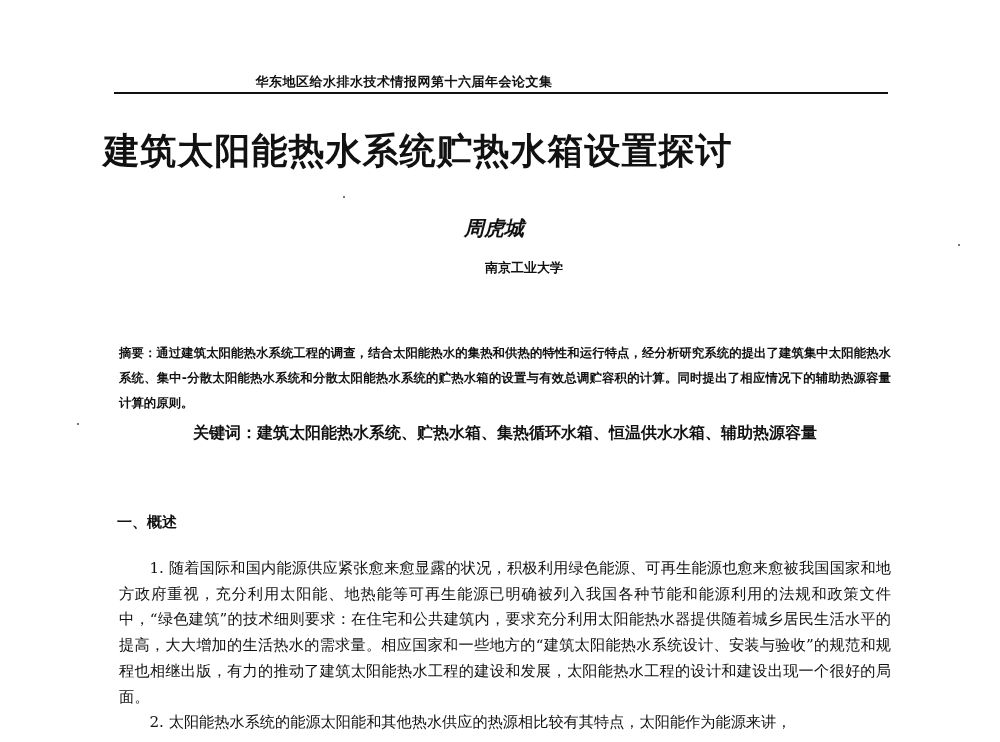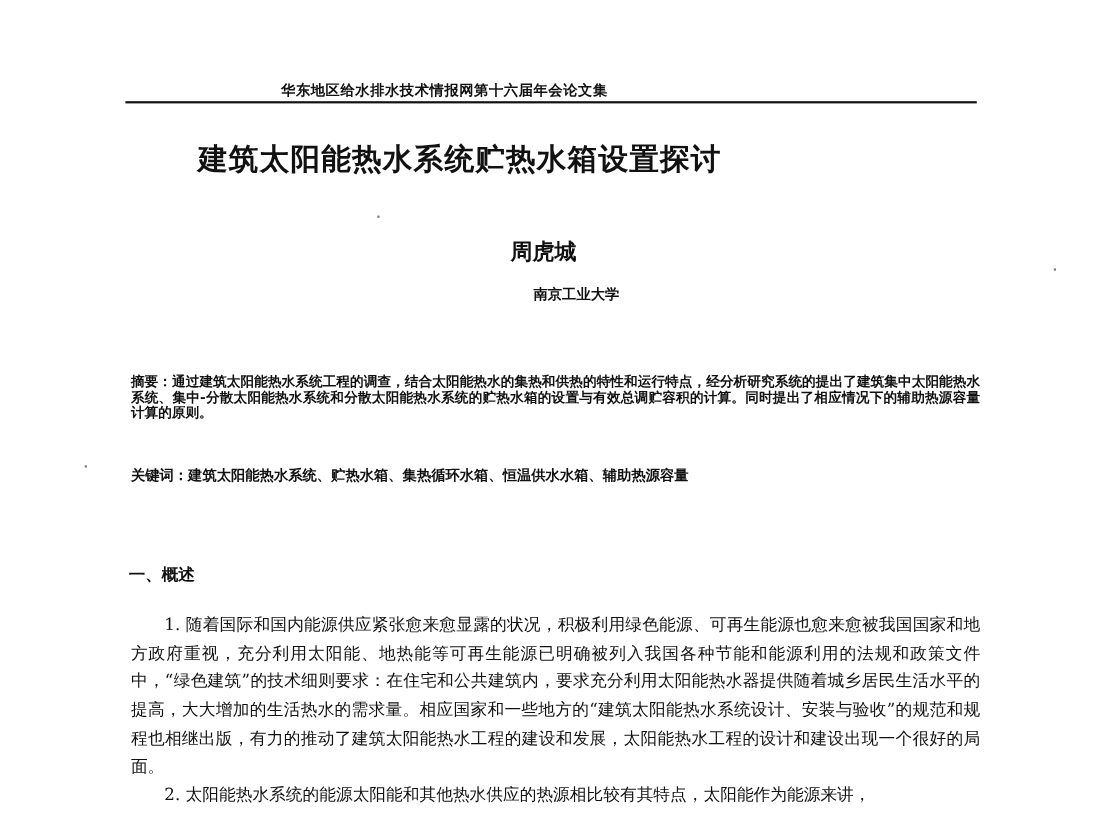--- a/index.html
+++ b/index.html
@@ -1,23 +1,23 @@
 <!DOCTYPE html>
 <html><head>
   <meta charset="utf-8">
   <style>
     html, body { margin: 0; padding: 0; background: #ffffff; }
     body { width: 1000px; height: 742px; overflow: hidden; position: relative; color: #111; font-family: "DejaVu Serif", "Liberation Serif", serif; }
     .running-header { position: absolute; left: 0; width: 808px; top: 73px; text-align: center; font-family: "DejaVu Sans", sans-serif; font-weight: bold; font-size: 13px; letter-spacing: 0.5px; }
     .header-rule { position: absolute; left: 114px; top: 92px; width: 774px; height: 2px; background: #111; }
-    .title { position: absolute; left: 0; width: 836px; top: 127px; text-align: center; font-family: "DejaVu Sans", sans-serif; font-weight: bold; font-size: 27px; letter-spacing: 1px; }
-    .author { position: absolute; left: 0; width: 988px; top: 215px; text-align: center; font-family: "DejaVu Sans", sans-serif; font-weight: bold; font-size: 20px; }
+    .title { position: absolute; left: 0; width: 836px; top: 127px; text-align: center; font-family: "DejaVu Sans", sans-serif; font-weight: bold; font-size: 36px; letter-spacing: 1px; }
+    .author { position: absolute; left: 0; width: 988px; top: 215px; text-align: center; font-family: "DejaVu Sans", sans-serif; font-weight: bold; font-size: 20px; font-style: italic; }
     .affiliation { position: absolute; left: 0; width: 1000px; top: 259px; text-align: center; font-family: "DejaVu Sans", sans-serif; font-weight: bold; font-size: 13px; margin-left: 24px; }
-    .abstract { position: absolute; left: 119px; width: 772px; top: 340px; font-family: "DejaVu Sans", sans-serif; font-weight: bold; font-size: 12.4px; line-height: 14px; text-align: justify; text-align-last: left; }
-    .keywords { position: absolute; left: 119px; width: 772px; top: 423px; font-family: "DejaVu Sans", sans-serif; font-weight: bold; font-size: 13px; line-height: 20px; }
+    .abstract { position: absolute; left: 119px; width: 772px; top: 340px; font-family: "DejaVu Sans", sans-serif; font-weight: bold; font-size: 12.4px; line-height: 25px; text-align: justify; text-align-last: left; }
+    .keywords { position: absolute; left: 119px; width: 772px; top: 423px; font-family: "DejaVu Sans", sans-serif; font-weight: bold; font-size: 16px; line-height: 20px; text-align: center; }
     .section-heading { position: absolute; left: 117px; top: 513px; font-family: "DejaVu Sans", sans-serif; font-weight: bold; font-size: 15px; }
     .body-text { position: absolute; left: 119px; width: 772px; top: 556px; font-family: "DejaVu Serif", serif; font-size: 15.2px; line-height: 25.7px; text-align: justify; }
     .body-text p { margin: 0; text-indent: 2em; }
     .dot { position: absolute; width: 2px; height: 2px; background: #777; }
   </style>
 </head>
 <body>
 
 <div class="running-header">华东地区给水排水技术情报网第十六届年会论文集</div>
 <div class="header-rule"></div>

